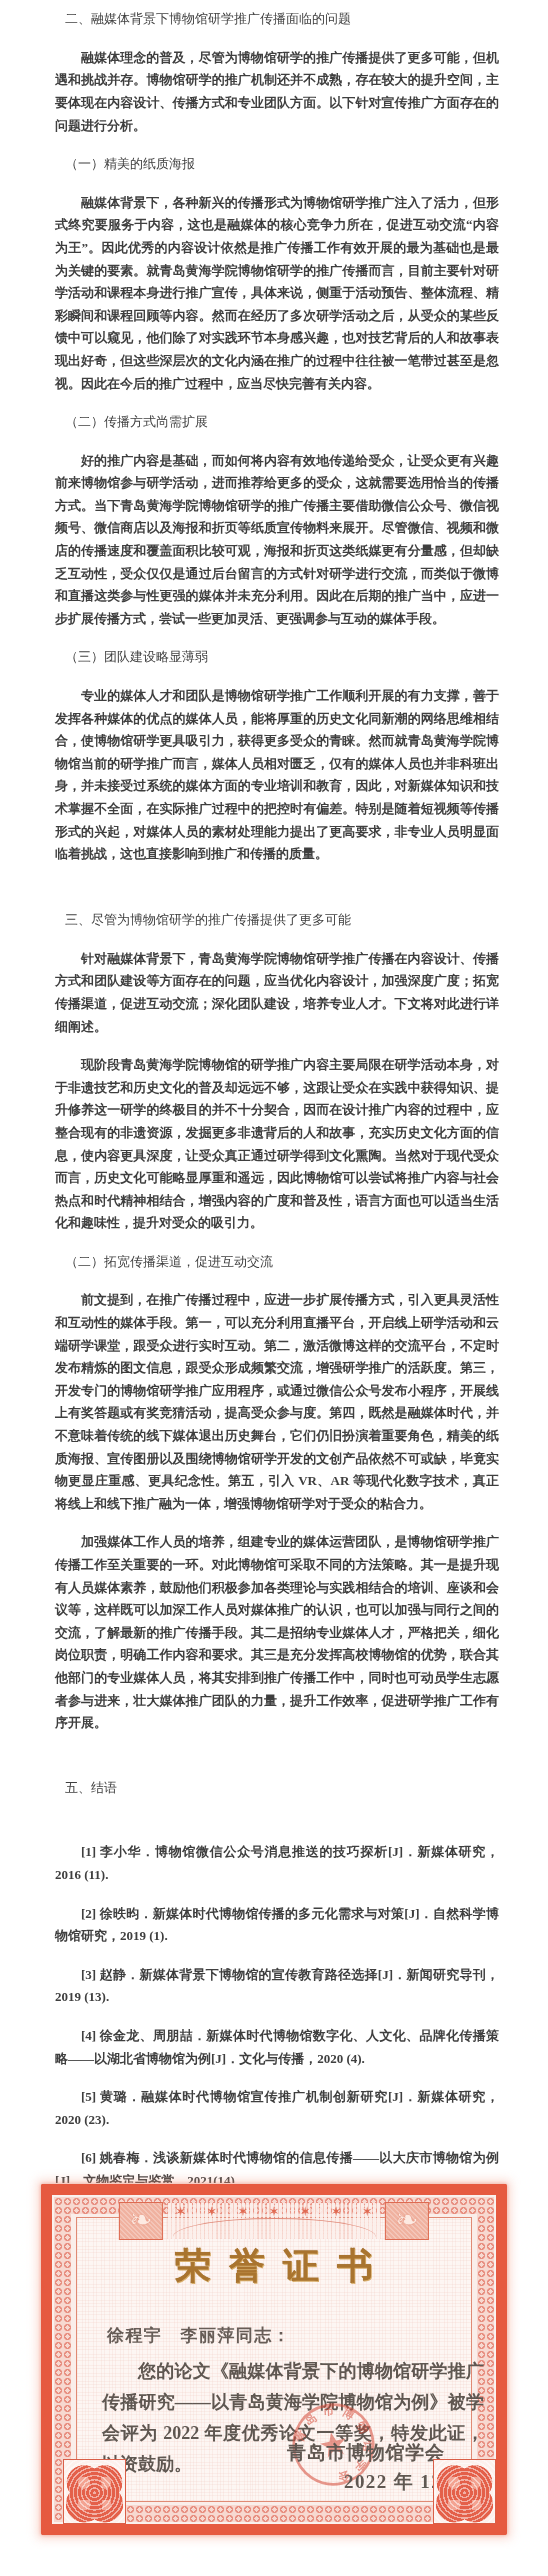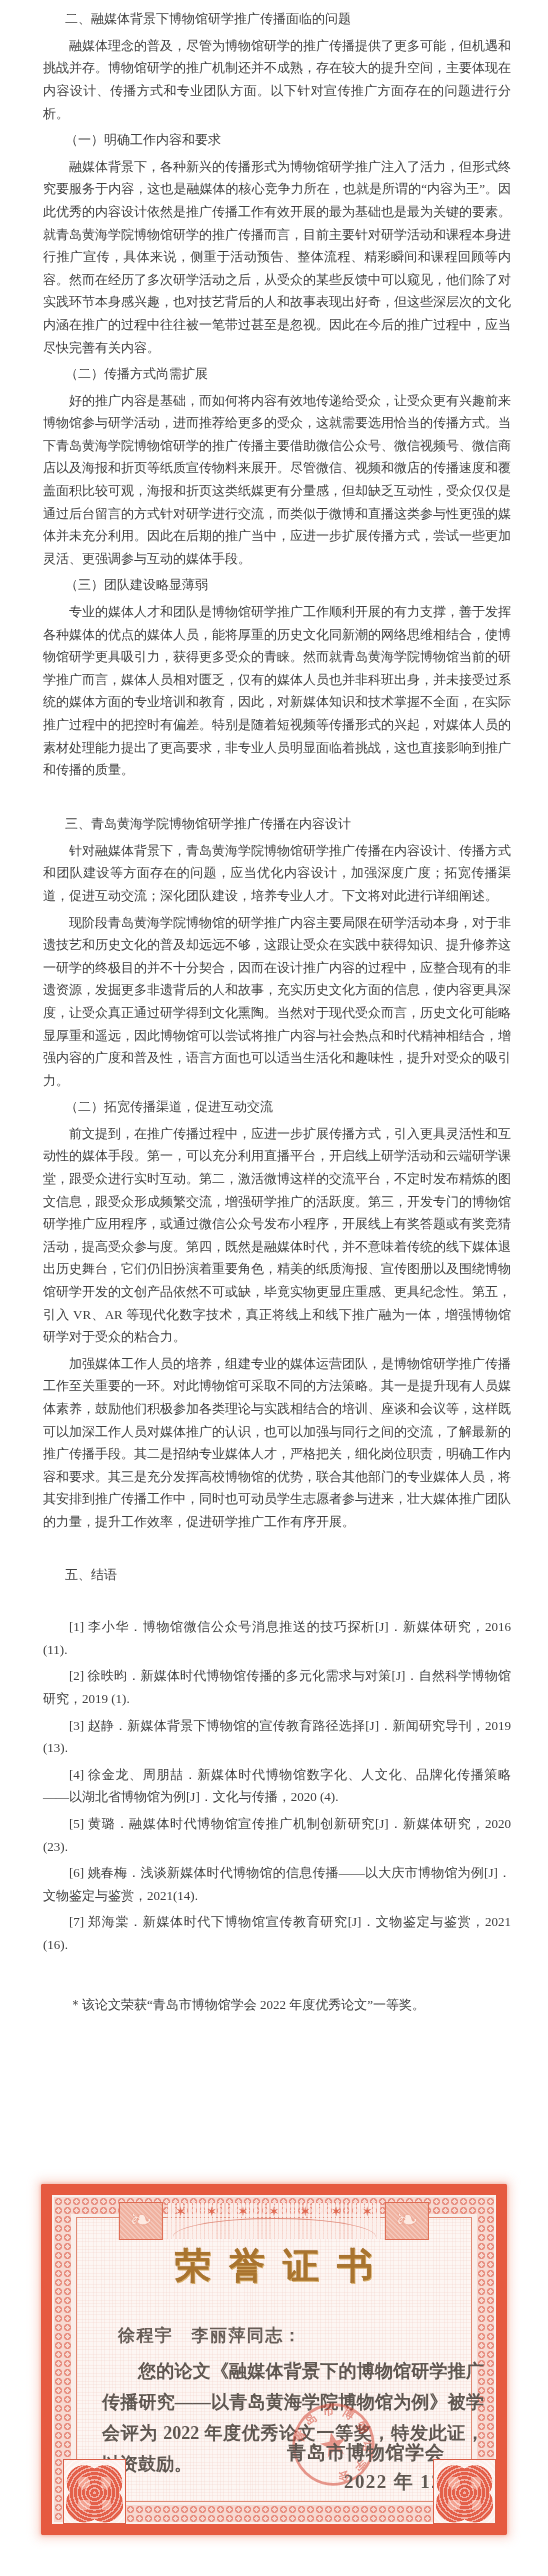--- a/index.html
+++ b/index.html
@@ -3,21 +3,21 @@
 <meta charset="utf-8">
 <style>
   html,body{margin:0;padding:0;}
   body{
     width:549px;height:2576px;position:relative;background:#ffffff;overflow:hidden;
     font-family:"Liberation Serif","DejaVu Serif",serif;
     color:#3f3f3f;font-size:13px;line-height:22.6px;
   }
   .doc{padding:8.2px 34px 0 39px;}
   .h{ text-indent:2em; white-space:nowrap; }
-  .para{margin:4px;text-indent:2em;text-align:justify;}
+  .para{margin:16px;text-indent:2em;text-align:justify;font-weight:bold;}
   .sp{width:100%;}
   .sp40{height:27.4px}.sp38{height:26px}.sp44{height:30px}
 
   
   .photo{
     position:absolute;left:40px;top:2183px;width:468px;height:353px;
     background:#faeeea;
     box-shadow:0 0 9.6px 3.4px rgba(243,168,148,.45);
   }
   .frame-red{position:absolute;inset:1.4px;border:11px solid #e65a40;border-radius:1.4px;
@@ -45,21 +45,21 @@
   .star-band{position:relative;width:214px;height:36px;
     background:repeating-linear-gradient(90deg, rgba(240,170,155,.30) 0 1.4px, rgba(252,240,236,.9) 1.4px 4.1px);
     display:flex;align-items:flex-start;justify-content:space-between;padding:1.4px 8.2px;box-sizing:border-box;}
   .star-band .star{font-size:13px;color:#e06a52;line-height:15px;}
   .arch{position:absolute;left:5.5px;right:5.5px;top:15px;height:18px;
     border-top:1.4px solid rgba(216,112,92,.8);border-radius:50% 50% 0 0/100% 100% 0 0;}
   .cert-title{position:absolute;top:63px;left:50%;transform:translateX(-50%);
     white-space:nowrap;font-weight:bold;font-size:36px;line-height:40px;
     color:#a9742f;letter-spacing:18px;padding-left:18px;
     text-shadow:0.7px 0.7px 0 #d8ae6a, 0 0 0.7px #8a5a1e;text-align:center;}
-  .cert-addressee{position:absolute;top:141px;left:78px;font-size:17px;line-height:23px;
+  .cert-addressee{position:absolute;top:141px;left:67px;font-size:17px;line-height:23px;
     font-weight:600;color:#675d57;letter-spacing:1.4px;font-family:Liberation Serif, serif;}
   .cert-body{position:absolute;top:173px;left:62px;width:382px;
     font-size:18px;line-height:31px;font-weight:600;color:#5f5751;
     text-indent:2em;text-align:justify;margin:0;}
   .cert-signer{position:absolute;top:258px;left:247px;font-size:19px;line-height:23px;
     font-weight:600;color:#5f5751;letter-spacing:0.7px;}
   .cert-date{position:absolute;top:287px;left:261px;font-size:19px;line-height:23px;
     font-weight:600;color:#5f5751;letter-spacing:1.4px;margin-left:43px;}
   .seal{position:absolute;left:249px;top:217px;width:89px;height:89px;opacity:.55;
     transform:rotate(-12deg);}
@@ -76,32 +76,32 @@
   .rosette-right{left:393px;top:276px;}
 </style>
 </head>
 <body>
 
 <div class="doc">
 
   <div class="h">二、融媒体背景下博物馆研学推广传播面临的问题</div>
   <p class="para">融媒体理念的普及，尽管为博物馆研学的推广传播提供了更多可能，但机遇和挑战并存。博物馆研学的推广机制还并不成熟，存在较大的提升空间，主要体现在内容设计、传播方式和专业团队方面。以下针对宣传推广方面存在的问题进行分析。</p>
 
-  <div class="h">（一）明确工作内容和要求</div>
-  <p class="para">融媒体背景下，各种新兴的传播形式为博物馆研学推广注入了活力，但形式终究要服务于内容，这也是融媒体的核心竞争力所在，也就是所谓的“内容为王”。因此优秀的内容设计依然是推广传播工作有效开展的最为基础也是最为关键的要素。就青岛黄海学院博物馆研学的推广传播而言，目前主要针对研学活动和课程本身进行推广宣传，具体来说，侧重于活动预告、整体流程、精彩瞬间和课程回顾等内容。然而在经历了多次研学活动之后，从受众的某些反馈中可以窥见，他们除了对实践环节本身感兴趣，也对技艺背后的人和故事表现出好奇，但这些深层次的文化内涵在推广的过程中往往被一笔带过甚至是忽视。因此在今后的推广过程中，应当尽快完善有关内容。</p>
+  <div class="h">（一）精美的纸质海报</div>
+  <p class="para">融媒体背景下，各种新兴的传播形式为博物馆研学推广注入了活力，但形式终究要服务于内容，这也是融媒体的核心竞争力所在，促进互动交流“内容为王”。因此优秀的内容设计依然是推广传播工作有效开展的最为基础也是最为关键的要素。就青岛黄海学院博物馆研学的推广传播而言，目前主要针对研学活动和课程本身进行推广宣传，具体来说，侧重于活动预告、整体流程、精彩瞬间和课程回顾等内容。然而在经历了多次研学活动之后，从受众的某些反馈中可以窥见，他们除了对实践环节本身感兴趣，也对技艺背后的人和故事表现出好奇，但这些深层次的文化内涵在推广的过程中往往被一笔带过甚至是忽视。因此在今后的推广过程中，应当尽快完善有关内容。</p>
 
   <div class="h">（二）传播方式尚需扩展</div>
   <p class="para">好的推广内容是基础，而如何将内容有效地传递给受众，让受众更有兴趣前来博物馆参与研学活动，进而推荐给更多的受众，这就需要选用恰当的传播方式。当下青岛黄海学院博物馆研学的推广传播主要借助微信公众号、微信视频号、微信商店以及海报和折页等纸质宣传物料来展开。尽管微信、视频和微店的传播速度和覆盖面积比较可观，海报和折页这类纸媒更有分量感，但却缺乏互动性，受众仅仅是通过后台留言的方式针对研学进行交流，而类似于微博和直播这类参与性更强的媒体并未充分利用。因此在后期的推广当中，应进一步扩展传播方式，尝试一些更加灵活、更强调参与互动的媒体手段。</p>
 
   <div class="h">（三）团队建设略显薄弱</div>
   <p class="para">专业的媒体人才和团队是博物馆研学推广工作顺利开展的有力支撑，善于发挥各种媒体的优点的媒体人员，能将厚重的历史文化同新潮的网络思维相结合，使博物馆研学更具吸引力，获得更多受众的青睐。然而就青岛黄海学院博物馆当前的研学推广而言，媒体人员相对匮乏，仅有的媒体人员也并非科班出身，并未接受过系统的媒体方面的专业培训和教育，因此，对新媒体知识和技术掌握不全面，在实际推广过程中的把控时有偏差。特别是随着短视频等传播形式的兴起，对媒体人员的素材处理能力提出了更高要求，非专业人员明显面临着挑战，这也直接影响到推广和传播的质量。</p>
 
   <div class="sp sp40"></div>
 
-  <div class="h">三、青岛黄海学院博物馆研学推广传播在内容设计</div>
+  <div class="h">三、尽管为博物馆研学的推广传播提供了更多可能</div>
   <p class="para">针对融媒体背景下，青岛黄海学院博物馆研学推广传播在内容设计、传播方式和团队建设等方面存在的问题，应当优化内容设计，加强深度广度；拓宽传播渠道，促进互动交流；深化团队建设，培养专业人才。下文将对此进行详细阐述。</p>
 
   <p class="para">现阶段青岛黄海学院博物馆的研学推广内容主要局限在研学活动本身，对于非遗技艺和历史文化的普及却远远不够，这跟让受众在实践中获得知识、提升修养这一研学的终极目的并不十分契合，因而在设计推广内容的过程中，应整合现有的非遗资源，发掘更多非遗背后的人和故事，充实历史文化方面的信息，使内容更具深度，让受众真正通过研学得到文化熏陶。当然对于现代受众而言，历史文化可能略显厚重和遥远，因此博物馆可以尝试将推广内容与社会热点和时代精神相结合，增强内容的广度和普及性，语言方面也可以适当生活化和趣味性，提升对受众的吸引力。</p>
 
   <div class="h">（二）拓宽传播渠道，促进互动交流</div>
   <p class="para">前文提到，在推广传播过程中，应进一步扩展传播方式，引入更具灵活性和互动性的媒体手段。第一，可以充分利用直播平台，开启线上研学活动和云端研学课堂，跟受众进行实时互动。第二，激活微博这样的交流平台，不定时发布精炼的图文信息，跟受众形成频繁交流，增强研学推广的活跃度。第三，开发专门的博物馆研学推广应用程序，或通过微信公众号发布小程序，开展线上有奖答题或有奖竞猜活动，提高受众参与度。第四，既然是融媒体时代，并不意味着传统的线下媒体退出历史舞台，它们仍旧扮演着重要角色，精美的纸质海报、宣传图册以及围绕博物馆研学开发的文创产品依然不可或缺，毕竟实物更显庄重感、更具纪念性。第五，引入 VR、AR 等现代化数字技术，真正将线上和线下推广融为一体，增强博物馆研学对于受众的粘合力。</p>
 
   <p class="para">加强媒体工作人员的培养，组建专业的媒体运营团队，是博物馆研学推广传播工作至关重要的一环。对此博物馆可采取不同的方法策略。其一是提升现有人员媒体素养，鼓励他们积极参加各类理论与实践相结合的培训、座谈和会议等，这样既可以加深工作人员对媒体推广的认识，也可以加强与同行之间的交流，了解最新的推广传播手段。其二是招纳专业媒体人才，严格把关，细化岗位职责，明确工作内容和要求。其三是充分发挥高校博物馆的优势，联合其他部门的专业媒体人员，将其安排到推广传播工作中，同时也可动员学生志愿者参与进来，壮大媒体推广团队的力量，提升工作效率，促进研学推广工作有序开展。</p>
 
   <div class="sp sp38"></div>

